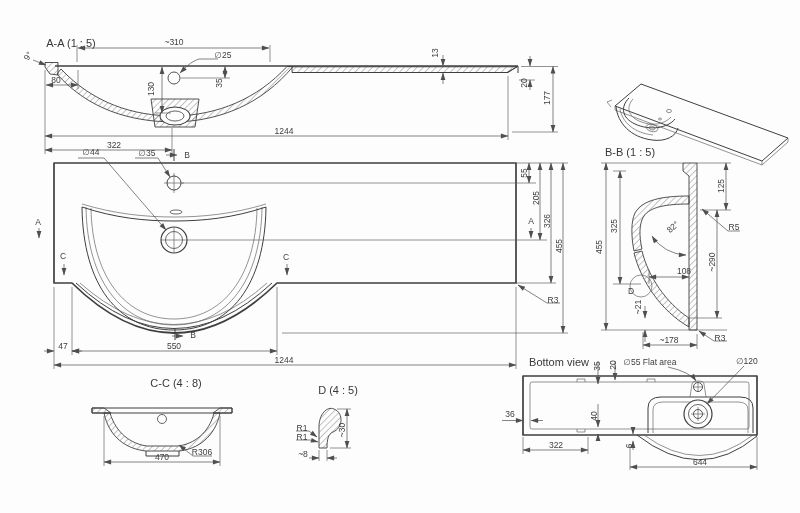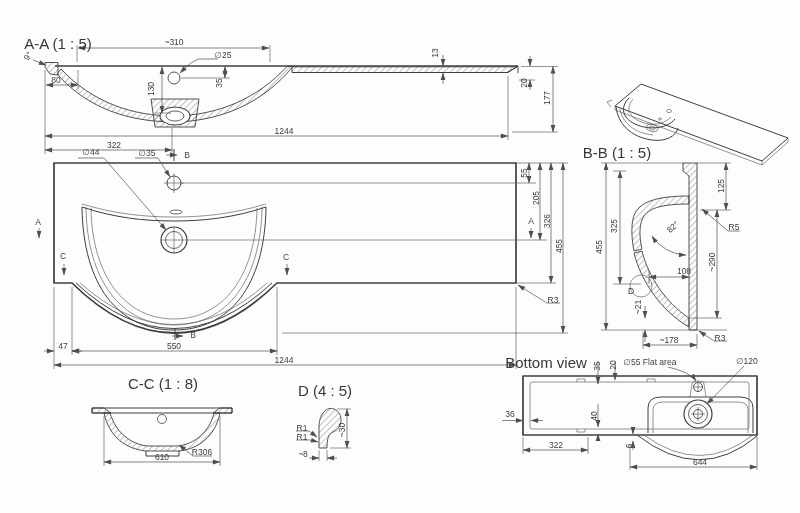--- a/index.html
+++ b/index.html
@@ -2,21 +2,21 @@
 <html><head>
 <meta charset="utf-8">
 <style>
   html,body{margin:0;padding:0;background:#fdfdfd;}
   #sheet{position:relative;width:800px;height:513px;background:#fdfdfd;overflow:hidden;
          font-family:"Liberation Sans","DejaVu Sans",sans-serif;}
   #cad{position:absolute;left:0;top:0;}
   .lb{position:absolute;font-size:8.5px;line-height:1;color:#3d3d3d;white-space:nowrap;
       transform:translate(-50%,-50%);}
   .v{transform:translate(-50%,-50%) rotate(-90deg);}
-  .tt{font-size:15px;color:#383838;}
+  .tt{font-size:11px;color:#383838;margin-left:13px;}
   .ol{stroke:#3f3f3f;stroke-width:1.7;fill:none;stroke-linejoin:round;}
   .ml{stroke:#3f3f3f;stroke-width:1;fill:none;}
   .tl{stroke:#5a5a5a;stroke-width:0.65;fill:none;}
   .dl{stroke:#4f4f4f;stroke-width:0.7;fill:none;}
   .hf{fill:url(#hx);stroke:#3f3f3f;stroke-width:0.9;}
   .wf{fill:#fdfdfd;}
 </style>
 </head>
 <body>
 
@@ -197,21 +197,21 @@
     <path class="tl" d="M523,437 V454 M588,437 V454 M630,444 V470 M757,437 V470"></path>
     <line class="dl" x1="523" y1="450" x2="588" y2="450" marker-start="url(#as)" marker-end="url(#ae)"></line>
     <path class="dl" d="M633,427 V434" marker-end="url(#ae)"></path>
     <path class="dl" d="M633,450 V441" marker-end="url(#ae)"></path>
     <line class="dl" x1="630" y1="467" x2="757" y2="467" marker-start="url(#as)" marker-end="url(#ae)"></line>
   </g>
 </svg>
 
 <div class="lb tt" style="left:58px;top:43px">A-A (1 : 5)</div>
 <div class="lb tt" style="left:617px;top:152px">B-B (1 : 5)</div>
-<div class="lb tt" style="left:163px;top:383px">C-C (1 : 8)</div>
+<div class="lb tt" style="left:163px;top:383px">C-C (4 : 8)</div>
 <div class="lb tt" style="left:325px;top:390px">D (4 : 5)</div>
 <div class="lb tt" style="left:546px;top:362px">Bottom view</div>
 
 <div class="lb" style="left:28px;top:56px;transform:translate(-50%,-50%) rotate(-55deg)">9°</div>
 <div class="lb" style="left:174px;top:42px">~310</div>
 <div class="lb" style="left:223px;top:55px">∅25</div>
 <div class="lb" style="left:56px;top:80px">80</div>
 <div class="lb v" style="left:151px;top:89px">130</div>
 <div class="lb v" style="left:219px;top:83px">35</div>
 <div class="lb v" style="left:435px;top:53px">13</div>
@@ -242,21 +242,21 @@
 <div class="lb v" style="left:721px;top:186px">125</div>
 <div class="lb" style="left:673px;top:227px;transform:translate(-50%,-50%) rotate(-42deg)">82°</div>
 <div class="lb" style="left:734px;top:227px">R5</div>
 <div class="lb v" style="left:712px;top:262px">~290</div>
 <div class="lb" style="left:684px;top:271px">108</div>
 <div class="lb" style="left:631px;top:291px">D</div>
 <div class="lb v" style="left:638px;top:307px">~21</div>
 <div class="lb" style="left:669px;top:340px">~178</div>
 <div class="lb" style="left:720px;top:338px">R3</div>
 
-<div class="lb" style="left:162px;top:457px">610</div>
+<div class="lb" style="left:162px;top:457px">470</div>
 <div class="lb" style="left:202px;top:452px">R306</div>
 
 <div class="lb" style="left:302px;top:428px">R1</div>
 <div class="lb" style="left:302px;top:437px">R1</div>
 <div class="lb v" style="left:342px;top:430px">~30</div>
 <div class="lb" style="left:303px;top:454px">~8</div>
 
 <div class="lb v" style="left:597px;top:366px">35</div>
 <div class="lb v" style="left:613px;top:365px">20</div>
 <div class="lb" style="left:650px;top:362px">∅55 Flat area</div>

